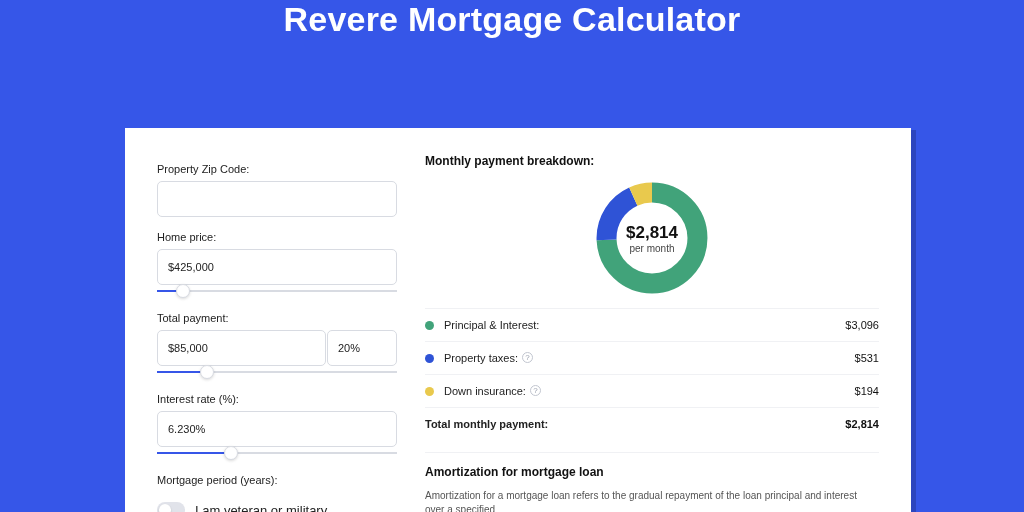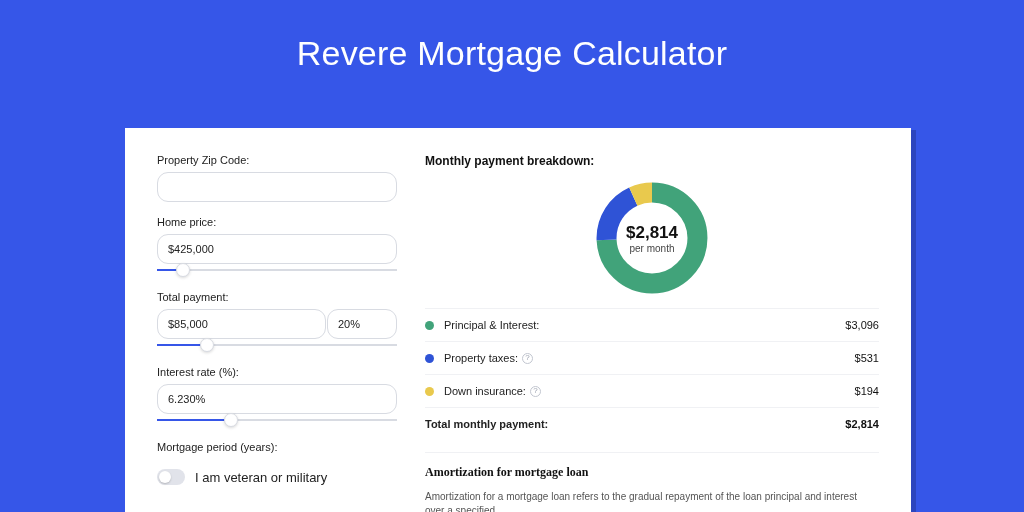--- a/index.html
+++ b/index.html
@@ -1,25 +1,25 @@
 <!DOCTYPE html>
 <html><head>
 <meta charset="utf-8">
 <style>
   * { box-sizing: border-box; margin: 0; padding: 0; font-family: -apple-system, BlinkMacSystemFont, "Segoe UI", Helvetica, Arial, sans-serif; }
   html, body { width: 1024px; height: 512px; overflow: hidden; }
   .page { width: 1024px; height: 512px; background: #3656e8; position: relative; }
-  .title { color: #fff; font-size: 34px; font-weight: 400; text-align: center; padding-top: 34px; letter-spacing: .2px; }
+  .title { color: #fff; font-size: 34px; font-weight: 700; text-align: center; letter-spacing: .2px; }
   .shadow { position: absolute; left: 130px; top: 130px; width: 786px; height: 382px; background: #2c45be; }
   .card { position: absolute; left: 125px; top: 128px; width: 786px; height: 384px; background: #fff; overflow: hidden; }
   .inner { display: flex; padding: 26px 32px 0 32px; gap: 28px; height: 100%; }
-  .col-left { width: 240px; flex: 0 0 240px; }
+  .col-left { width: 240px; flex: 0 0 240px; margin-top: 9px; }
   .col-right { flex: 1; display: flex; flex-direction: column; }
   .lbl { font-size: 11px; color: #222; margin-bottom: 6px; }
-  .inp { width: 100%; height: 30px; border: 1px solid #d8dbe2; border-radius: 11px; padding: 0 10px; font-size: 11px; color: #222; background: #fff; }
+  .inp { width: 100%; height: 36px; border: 1px solid #d8dbe2; border-radius: 5px; padding: 0 10px; font-size: 11px; color: #222; background: #fff; }
   .inp::placeholder { color: #999; }
   .slider-wrap { position: relative; height: 14px; margin-top: -1px; }
   .slider-track { position: absolute; left: 0; right: 0; top: 6px; height: 2px; background: #d8dbe2; }
   .slider-fill { position: absolute; left: 0; top: 6px; height: 2px; background: #3656e8; }
   .slider-thumb { position: absolute; top: 0; width: 14px; height: 14px; border-radius: 50%; background: #fff; border: 1px solid #d8dbe2; box-shadow: 0 1px 3px rgba(0,0,0,.15); }
   .group { margin-bottom: 14px; }
   .row2 { display: flex; gap: 1px; }
   .row2 .inp:first-child { flex: 1; }
   .row2 .inp:last-child { width: 70px; }
   .periods { display: flex; gap: 8px; }
@@ -36,24 +36,24 @@
   .donut-center { position: absolute; inset: 0; display: flex; flex-direction: column; justify-content: center; align-items: center; }
   .donut-amount { font-size: 17px; font-weight: 700; color: #111; }
   .donut-sub { font-size: 10px; color: #444; }
   .legend { font-size: 11px; color: #222; }
   .legend-row { display: flex; align-items: center; border-top: 1px solid #f0f1f4; padding: 10px 0; }
   .legend-row.total { font-weight: 700; }
   .dot { width: 9px; height: 9px; border-radius: 50%; margin-right: 10px; flex: 0 0 auto; }
   .dot.green { background: #41a37a; }
   .dot.blue { background: #2f53d6; }
   .dot.yellow { background: #e9c94d; }
-  .legend-name { flex: 1; display: flex; align-items: center; gap: 4px; }
+  .legend-name { flex: 1; display: flex; gap: 4px; }
   .help { width: 11px; height: 11px; border-radius: 50%; border: 1px solid #c2c6d0; color: #9aa0ae; font-size: 8px; display: inline-flex; align-items: center; justify-content: center; line-height: 1; }
   .legend-val { color: #111; }
-  .amort-title { font-size: 12px; font-weight: 700; color: #111; margin-top: 12px; padding-top: 12px; border-top: 1px solid #f0f1f4; font-family: Liberation Serif, serif; }
+  .amort-title { font-size: 12px; font-weight: 700; color: #111; margin-top: 12px; padding-top: 12px; border-top: 1px solid #f0f1f4; }
   .amort-text { font-size: 10px; color: #555; margin-top: 10px; line-height: 1.4; }
 </style>
 </head>
 <body>
 
 <div class="page">
   <h1 class="title">Revere Mortgage Calculator</h1>
   <div class="shadow"></div>
   <div class="card">
     <div class="inner">

